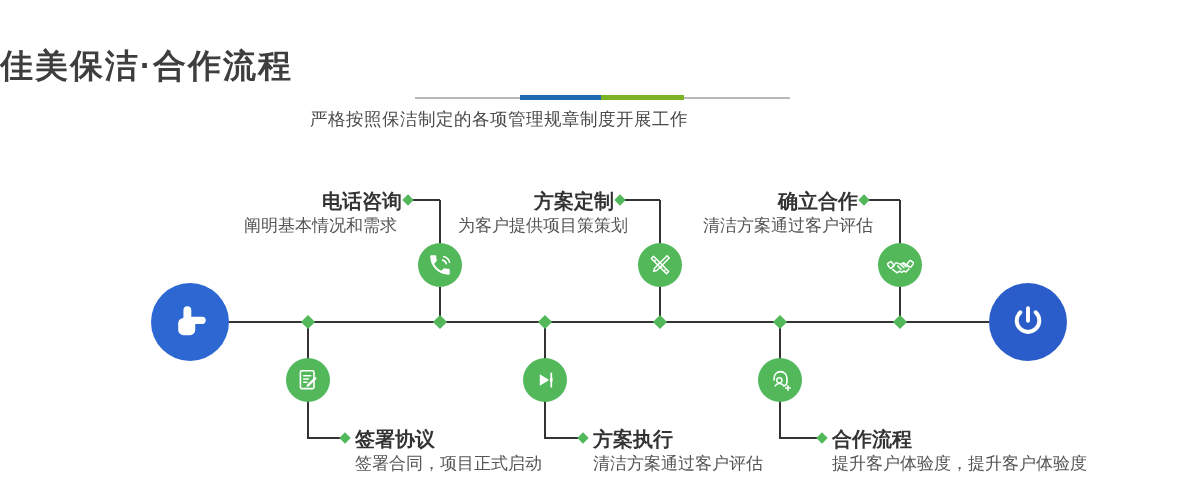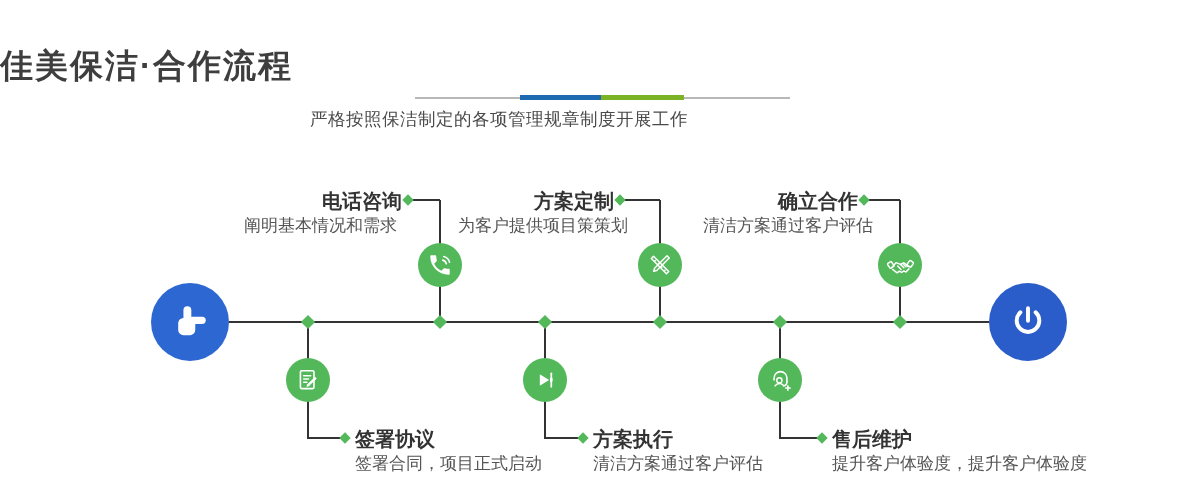--- a/index.html
+++ b/index.html
@@ -157,16 +157,16 @@
 
   <div class="abs step-title ta-r" style="right:344px;top:188px;">确立合作</div>
   <div class="abs step-desc ta-r" style="right:329px;top:214px;">清洁方案通过客户评估</div>
 
   <div class="abs step-title" style="left:355px;top:426px;">签署协议</div>
   <div class="abs step-desc" style="left:355px;top:452px;">签署合同，项目正式启动</div>
 
   <div class="abs step-title" style="left:593px;top:426px;">方案执行</div>
   <div class="abs step-desc" style="left:593px;top:452px;">清洁方案通过客户评估</div>
 
-  <div class="abs step-title" style="left:832px;top:426px;">售后维护</div>
+  <div class="abs step-title" style="left:832px;top:426px;">合作流程</div>
   <div class="abs step-desc" style="left:832px;top:452px;">提升客户体验度，提升客户体验度</div>
 
 </div>
 
 </body></html>

